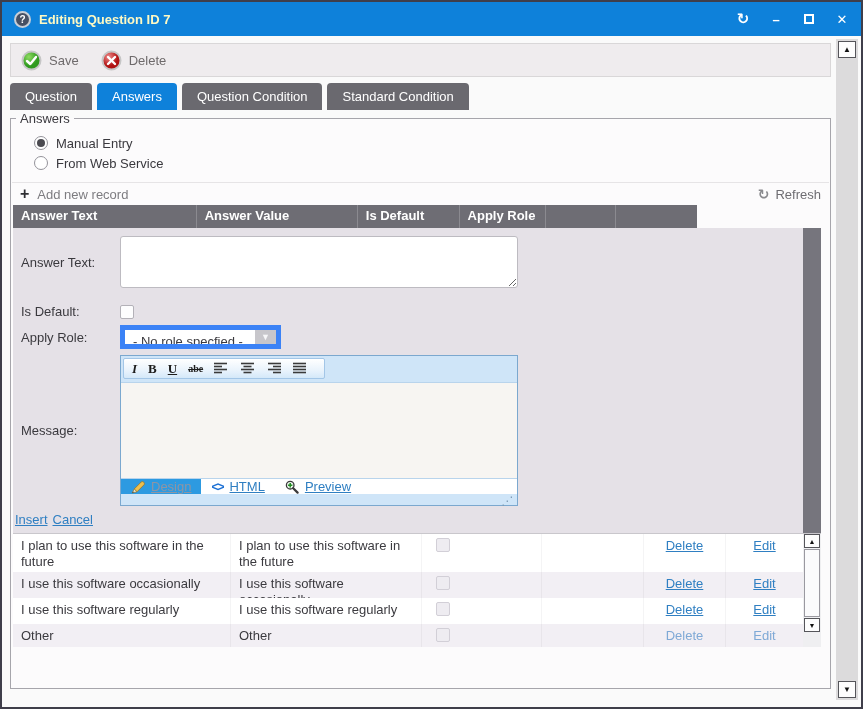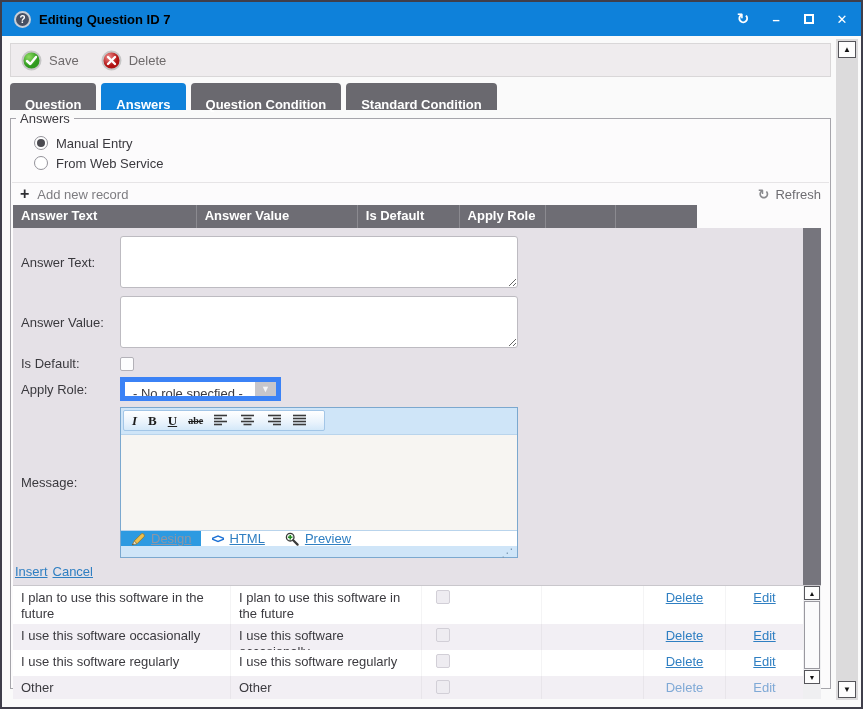--- a/index.html
+++ b/index.html
@@ -8,37 +8,37 @@
     position:relative; width:863px; height:709px; background:#fafafa;
     border:2px solid #3f3e4a; overflow:hidden;
   }
   
   .titlebar{ height:34px; background:#0e81da; display:flex; align-items:center; padding:0 12px; }
   .help-badge{
     width:17px; height:17px; border-radius:50%; background:#475064; border:2px solid #c9ced6;
     color:#fff; font-size:10px; font-weight:bold; display:flex; align-items:center; justify-content:center;
     margin-right:8px; flex:0 0 auto;
   }
-  .title-text{ color:#000000; font-size:13px; font-weight:bold; }
+  .title-text{ color:#fef9c3; font-size:13px; font-weight:bold; }
   .win-controls{ margin-left:auto; display:flex; align-items:center; gap:19px; color:#fff; }
   .wc{ width:14px; height:14px; display:flex; align-items:center; justify-content:center; font-size:13px; cursor:default; }
   .wc-refresh{ font-size:15px; font-weight:bold; }
   .wc-min{ font-weight:bold; }
   .wc-max span{ width:10px; height:10px; border:2px solid #fff; display:block; }
   
   .toolbar{
     margin:7px 30px 0 8px; height:34px; background:#efecee; border:1px solid #d9d7d8;
     display:flex; align-items:center; padding:0 10px; gap:22px;
   }
   .tool-btn{ display:flex; align-items:center; gap:7px; color:#6e6a6b; font-size:13px; cursor:pointer; }
   
   .tabs{ margin:6px 0 0 8px; display:flex; gap:5px; }
   .tab{
-    height:27px; line-height:27px; padding:8px 15px; background:#6a696f; color:#fff;
-    font-size:13px; font-weight:700; border-radius:4px 4px 0 0; cursor:pointer;
+    height:27px; line-height:27px; padding:0 15px; background:#6a696f; color:#fff;
+    font-size:13px; font-weight:400; border-radius:4px 4px 0 0; cursor:pointer;
   }
   .tab.active{ background:#0e81da; }
   
   fieldset.answers{
     margin:1px 30px 0 8px; border:1px solid #a6a5ab; height:578px; padding:0 1px; background:#fcfbfc;
   }
   fieldset.answers legend{ margin-left:4px; padding:0 4px; font-size:13px; color:#3a393e; }
   .radios{ padding:7px 0 9px 22px; }
   .radio-row{ display:flex; align-items:center; gap:8px; height:20px; font-size:13px; color:#3a393e; cursor:pointer; }
   .radio-dot{ width:14px; height:14px; border-radius:50%; border:1px solid #94939a; background:#fff; position:relative; flex:0 0 auto; }
@@ -215,24 +215,20 @@
       </div>
 
       <div class="form-region">
         <div class="form-strip"></div>
         <div class="form-main">
           <div class="f-row">
             <div class="f-label">Answer Text:</div>
             <textarea class="f-area" style=""></textarea>
           </div>
           <div class="gap8"></div>
-          <div class="f-row">
-            <div class="f-label">Answer Value:</div>
-            <textarea class="f-area" style=""></textarea>
-          </div>
           <div class="gap8"></div>
           <div class="f-row">
             <div class="f-label">Is Default:</div>
             <div class="checkbox"></div>
           </div>
           <div class="gap6"></div>
           <div class="f-row">
             <div class="f-label">Apply Role:</div>
             <div class="select">
               <div class="sel-text">- No role specfied -</div>

